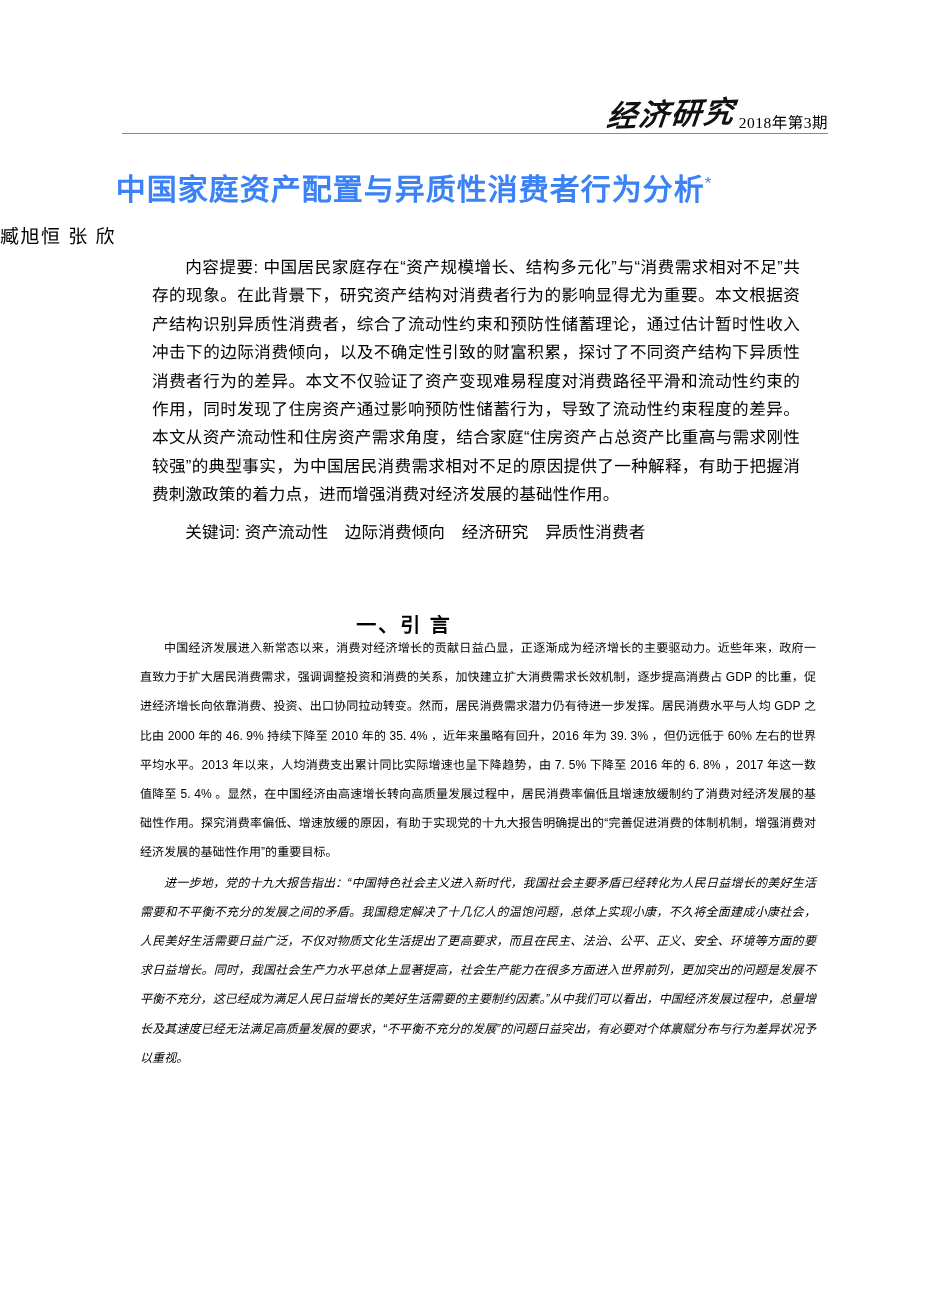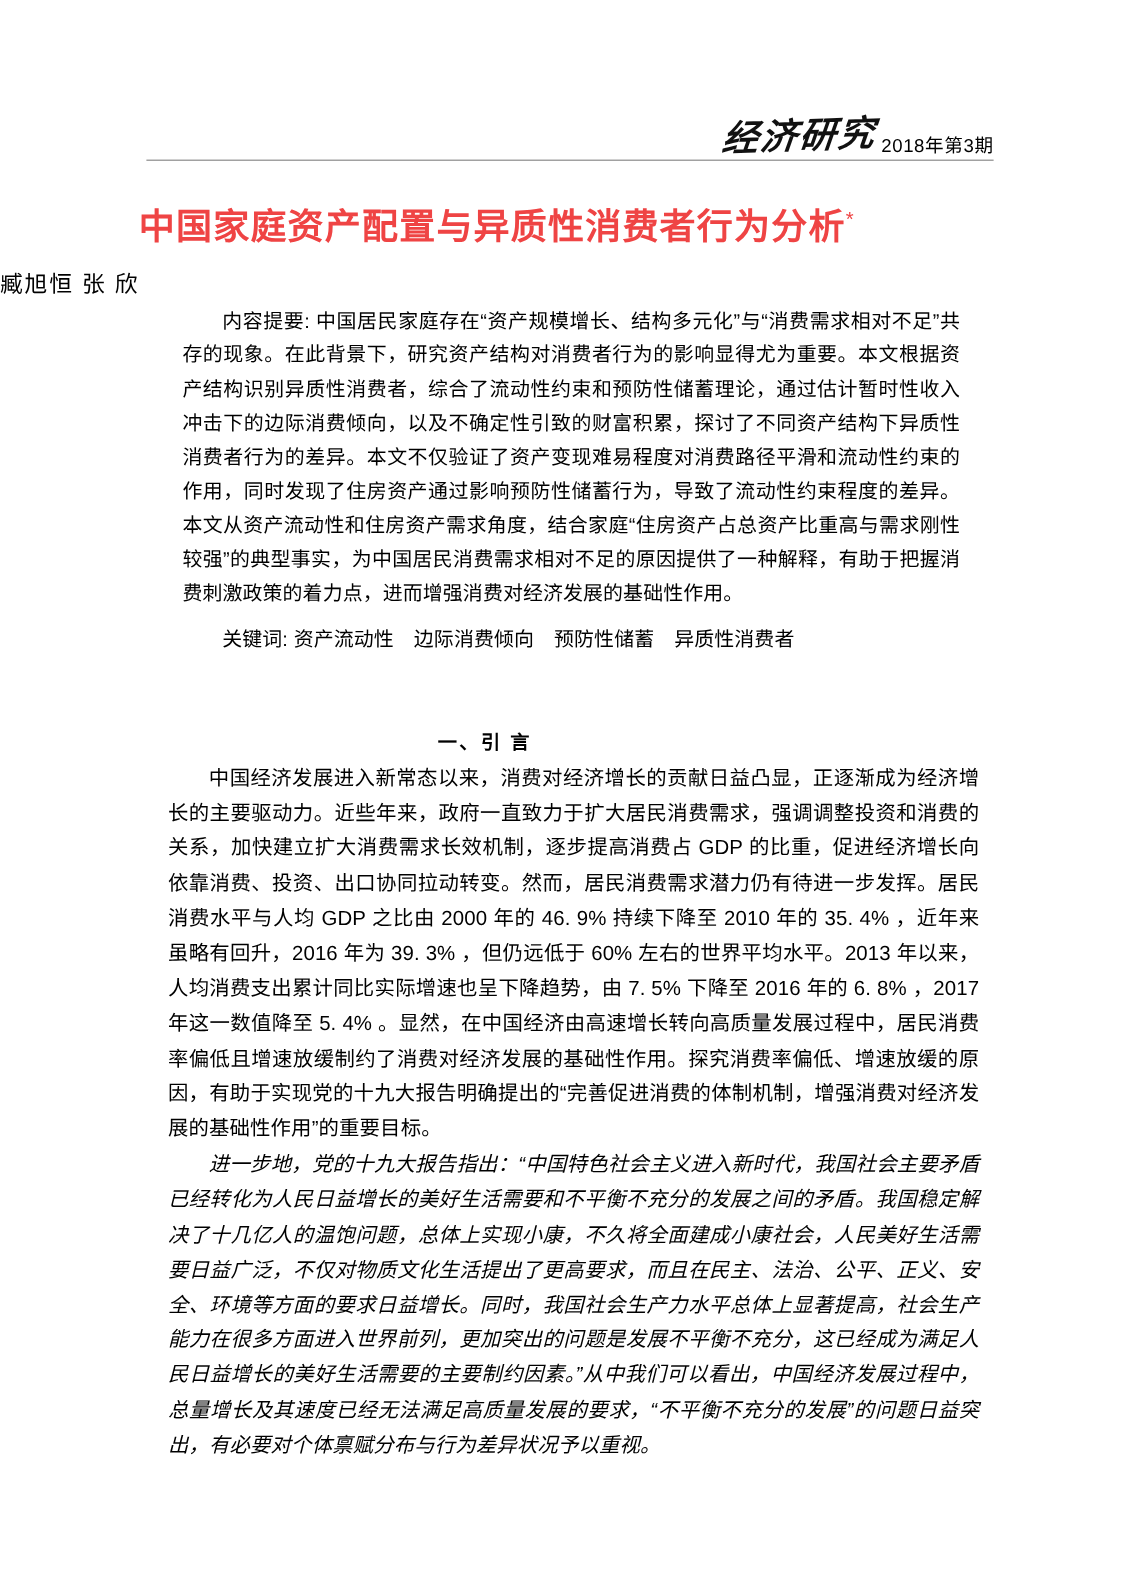--- a/index.html
+++ b/index.html
@@ -49,20 +49,21 @@
     padding-bottom: 2px;
     white-space: nowrap;
   }
   .issue-line {
     font-size: 15.5px;
     line-height: 1;
     padding-bottom: 4px;
     color: #000000;
     white-space: nowrap;
     letter-spacing: 0.5px;
+    font-family: Liberation Serif, serif;
   }
   .head-rule {
     position: absolute;
     top: 133px;
     left: 122px;
     width: 706px;
     height: 1px;
     background: #8a8a8a;
   }
 
@@ -70,21 +71,21 @@
   .doc-title {
     position: absolute;
     top: 150px;
     left: 0;
     width: 828px;
     text-align: center;
     font-size: 30px;
     font-weight: 600;
     letter-spacing: 1px;
     line-height: 1.35;
-    color: #ef4444;
+    color: #3b82f6;
   }
   .doc-title .star {
     font-size: 17px;
     vertical-align: super;
     font-weight: 400;
   }
   .authors {
     position: absolute;
     top: 221px;
     left: 0;
@@ -118,35 +119,35 @@
     letter-spacing: 0.1px;
   }
 
   
   .section-heading {
     position: absolute;
     top: 592px;
     left: 0;
     width: 808px;
     text-align: center;
-    font-size: 16px;
+    font-size: 20px;
     font-weight: 600;
     letter-spacing: 2px;
     color: #000;
   }
 
   
   .body-block {
     position: absolute;
     top: 634px;
     left: 140px;
     width: 676px;
   }
   .body-text {
-    font-size: 17px;
+    font-size: 12px;
     line-height: 29.2px;
     text-align: justify;
     text-justify: inter-character;
     text-indent: 2em;
     margin: 0 0 0 0;
     letter-spacing: 0.1px;
   }
   .body-text + .body-text { margin-top: 1px; font-style: italic; }
 </style>
 </head>
@@ -161,21 +162,21 @@
   <div class="head-rule"></div>
 
   <h1 class="doc-title">
     <span>中国家庭资产配置与异质性消费者行为分析</span><span class="star">*</span>
   </h1>
 
   <div class="authors">臧旭恒 张 欣</div>
 
   <div class="abstract-block">
     <p class="abstract-text">内容提要: 中国居民家庭存在“资产规模增长、结构多元化”与“消费需求相对不足”共存的现象。在此背景下，研究资产结构对消费者行为的影响显得尤为重要。本文根据资产结构识别异质性消费者，综合了流动性约束和预防性储蓄理论，通过估计暂时性收入冲击下的边际消费倾向，以及不确定性引致的财富积累，探讨了不同资产结构下异质性消费者行为的差异。本文不仅验证了资产变现难易程度对消费路径平滑和流动性约束的作用，同时发现了住房资产通过影响预防性储蓄行为，导致了流动性约束程度的差异。本文从资产流动性和住房资产需求角度，结合家庭“住房资产占总资产比重高与需求刚性较强”的典型事实，为中国居民消费需求相对不足的原因提供了一种解释，有助于把握消费刺激政策的着力点，进而增强消费对经济发展的基础性作用。</p>
-    <p class="keywords">关键词: 资产流动性　边际消费倾向　预防性储蓄　异质性消费者</p>
+    <p class="keywords">关键词: 资产流动性　边际消费倾向　经济研究　异质性消费者</p>
   </div>
 
   <h2 class="section-heading">一、引 言</h2>
 
   <div class="body-block">
     <p class="body-text">中国经济发展进入新常态以来，消费对经济增长的贡献日益凸显，正逐渐成为经济增长的主要驱动力。近些年来，政府一直致力于扩大居民消费需求，强调调整投资和消费的关系，加快建立扩大消费需求长效机制，逐步提高消费占 GDP 的比重，促进经济增长向依靠消费、投资、出口协同拉动转变。然而，居民消费需求潜力仍有待进一步发挥。居民消费水平与人均 GDP 之比由 2000 年的 46. 9% 持续下降至 2010 年的 35. 4% ，近年来虽略有回升，2016 年为 39. 3% ，但仍远低于 60% 左右的世界平均水平。2013 年以来，人均消费支出累计同比实际增速也呈下降趋势，由 7. 5% 下降至 2016 年的 6. 8% ，2017 年这一数值降至 5. 4% 。显然，在中国经济由高速增长转向高质量发展过程中，居民消费率偏低且增速放缓制约了消费对经济发展的基础性作用。探究消费率偏低、增速放缓的原因，有助于实现党的十九大报告明确提出的“完善促进消费的体制机制，增强消费对经济发展的基础性作用”的重要目标。</p>
     <p class="body-text">进一步地，党的十九大报告指出：“中国特色社会主义进入新时代，我国社会主要矛盾已经转化为人民日益增长的美好生活需要和不平衡不充分的发展之间的矛盾。我国稳定解决了十几亿人的温饱问题，总体上实现小康，不久将全面建成小康社会，人民美好生活需要日益广泛，不仅对物质文化生活提出了更高要求，而且在民主、法治、公平、正义、安全、环境等方面的要求日益增长。同时，我国社会生产力水平总体上显著提高，社会生产能力在很多方面进入世界前列，更加突出的问题是发展不平衡不充分，这已经成为满足人民日益增长的美好生活需要的主要制约因素。”从中我们可以看出，中国经济发展过程中，总量增长及其速度已经无法满足高质量发展的要求，“不平衡不充分的发展”的问题日益突出，有必要对个体禀赋分布与行为差异状况予以重视。</p>
   </div>
 
 </div>

